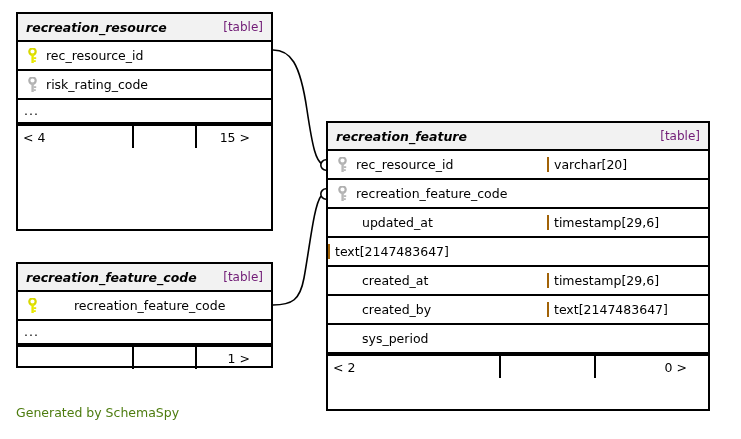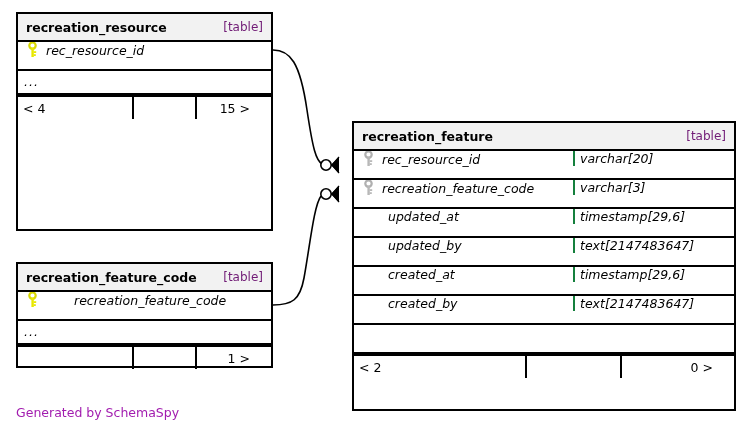--- a/index.html
+++ b/index.html
@@ -43,51 +43,51 @@
     display: flex;
     align-items: center;
     padding: 0 8px;
     box-sizing: border-box;
   }
   .tbl-name {
     font-weight: bold;
     font-size: 12.5px;
     color: #000000;
     white-space: nowrap;
+    font-style: italic;
   }
   .tbl-kind {
     margin-left: auto;
     font-size: 12px;
     color: #701a75;
     white-space: nowrap;
   }
 
   .tbl-row {
     display: flex;
-    align-items: flex-start;
+    align-items: center;
     border-bottom: 2px solid #000000;
     height: 29px;
     box-sizing: border-box;
-    font-style: italic;
   }
   .tbl-row:last-of-type { border-bottom: none; }
 
   .col-name {
     display: flex;
     align-items: center;
     flex: 1 1 auto;
     min-width: 0;
     padding-left: 6px;
     box-sizing: border-box;
   }
   .col-type {
     display: flex;
     align-items: center;
     flex: 0 0 161px;
-    border-left: 2px solid #15803d;
+    border-left: 2px solid #a16207;
     padding-left: 5px;
     box-sizing: border-box;
     font-size: 12.5px;
     color: #000000;
     white-space: nowrap;
     overflow: hidden;
   }
 
   .key-slot {
     flex: 0 0 16px;
@@ -141,30 +141,30 @@
   .foot-right  { flex: 1 1 auto; border-left: 2px solid #000000; justify-content: flex-end; padding-right: 21px; }
 
   
   #node-recreation_resource {
     left: 16px; top: 12px; width: 257px; height: 219px;
   }
   #node-recreation_feature_code {
     left: 16px; top: 262px; width: 257px; height: 106px;
   }
   #node-recreation_feature {
-    left: 352px; top: 121px; width: 384px; height: 290px;
+    left: 326px; top: 121px; width: 384px; height: 290px;
   }
 
   
   .caption {
     position: absolute;
     left: 16px;
     top: 405px;
     font-size: 12.5px;
-    color: #a21caf;
+    color: #4d7c0f;
     white-space: nowrap;
   }
 </style>
 </head>
 <body>
 
 <div class="diagram">
 
   <svg class="connectors" viewBox="0 0 741 439" width="741" height="439">
 
@@ -199,20 +199,33 @@
             <rect x="5.6" y="12.2" width="2.2" height="1.8" fill="#e8e800"></rect>
           </svg>
         </span>
         <span class="col-label">rec_resource_id</span>
       </div>
     </div>
 
 
 
 
+    <div class="tbl-row">
+      <div class="col-name">
+        <span class="key-slot">
+          <svg class="key-icon" width="9" height="16" viewBox="0 0 9 16">
+            <circle cx="4.5" cy="3.6" r="3.2" fill="none" stroke="#b0b0b0" stroke-width="2.2"></circle>
+            <rect x="3.4" y="5.5" width="2.4" height="9.5" fill="#b8b8b8"></rect>
+            <rect x="5.6" y="9.2" width="2.6" height="1.8" fill="#b8b8b8"></rect>
+            <rect x="5.6" y="12.2" width="2.2" height="1.8" fill="#b8b8b8"></rect>
+          </svg>
+        </span>
+        <span class="col-label">risk_rating_code</span>
+      </div>
+    </div>
 
     <div class="tbl-row" style="height:24px;">
       <div class="row-ellipsis">...</div>
     </div>
 
     <div class="tbl-footer">
       <div class="foot-cell foot-left">&lt; 4</div>
       <div class="foot-cell foot-mid"></div>
       <div class="foot-cell foot-right">15 &gt;</div>
     </div>
@@ -275,52 +288,51 @@
         <span class="key-slot">
           <svg class="key-icon" width="9" height="16" viewBox="0 0 9 16">
             <circle cx="4.5" cy="3.6" r="3.2" fill="none" stroke="#b0b0b0" stroke-width="2.2"></circle>
             <rect x="3.4" y="5.5" width="2.4" height="9.5" fill="#b8b8b8"></rect>
             <rect x="5.6" y="9.2" width="2.6" height="1.8" fill="#b8b8b8"></rect>
             <rect x="5.6" y="12.2" width="2.2" height="1.8" fill="#b8b8b8"></rect>
           </svg>
         </span>
         <span class="col-label">recreation_feature_code</span>
       </div>
-      <div class="col-type">varchar[3]</div>
     </div>
 
     <div class="tbl-row">
       <div class="col-name no-key">
         <span class="col-label">updated_at</span>
       </div>
       <div class="col-type">timestamp[29,6]</div>
     </div>
 
     <div class="tbl-row">
-      <div class="col-name no-key">
-        <span class="col-label">updated_by</span>
-      </div>
       <div class="col-type">text[2147483647]</div>
     </div>
 
     <div class="tbl-row">
       <div class="col-name no-key">
         <span class="col-label">created_at</span>
       </div>
       <div class="col-type">timestamp[29,6]</div>
     </div>
 
     <div class="tbl-row">
       <div class="col-name no-key">
         <span class="col-label">created_by</span>
       </div>
       <div class="col-type">text[2147483647]</div>
     </div>
 
     <div class="tbl-row">
+      <div class="col-name no-key">
+        <span class="col-label">sys_period</span>
+      </div>
     </div>
 
     <div class="tbl-footer">
       <div class="foot-cell foot-left">&lt; 2</div>
       <div class="foot-cell foot-mid"></div>
       <div class="foot-cell foot-right">0 &gt;</div>
     </div>
   </div>
 
   <div class="caption">Generated by SchemaSpy</div>

